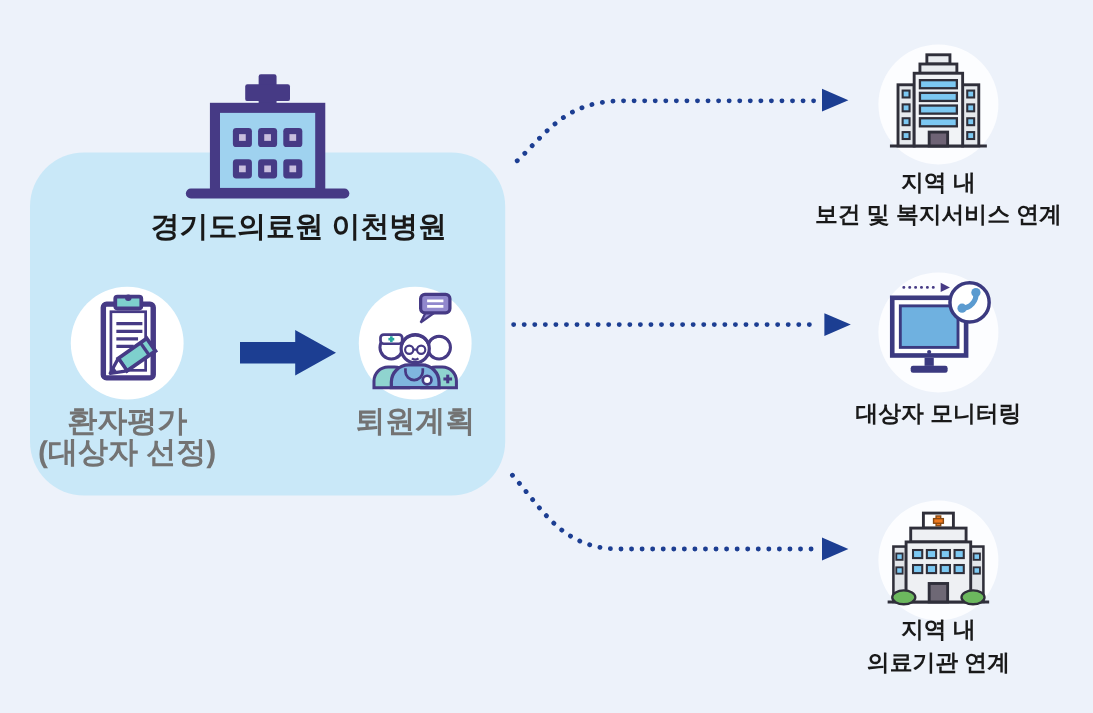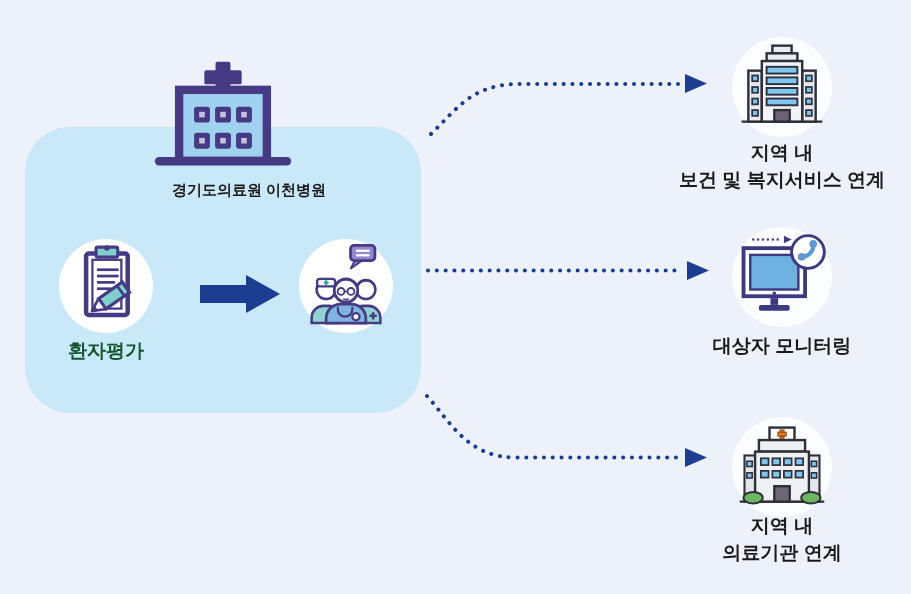--- a/index.html
+++ b/index.html
@@ -20,33 +20,33 @@
   }
   .arrowhead{fill:#1c3e92;}
   .hub-box{
     position:absolute;left:25px;top:127px;
     width:396px;height:286px;
     background:#c9e8f8;border-radius:45px;
   }
   .hub-icon{position:absolute;left:153px;top:60px;width:140px;height:112px;}
   .hub-title{
     position:absolute;left:25px;top:177px;width:448px;
-    text-align:center;font-size:15px;font-weight:700;color:#191919;line-height:26px;
+    text-align:center;font-size:24px;font-weight:700;color:#191919;line-height:26px;
   }
   .circle{
     position:absolute;width:94px;height:94px;border-radius:50%;
     background:#ffffff;
   }
   .circle svg{position:absolute;left:0;top:0;width:94px;height:94px;}
   .step1{left:59px;top:239px;}
   .step2{left:299px;top:239px;}
   .step-arrow{position:absolute;left:200px;top:274px;}
   .step-label{
     position:absolute;width:180px;text-align:center;
-    font-size:19px;font-weight:700;color:#14532d;line-height:26px;
+    font-size:25px;font-weight:700;color:#737373;line-height:26px;
   }
   .step-label.s1{left:16px;top:338px;}
   .step-label.s2{left:256px;top:338px;}
   .target-circle{
     position:absolute;left:732px;width:100px;height:100px;border-radius:50%;
     background:#fcfdff;
   }
   .target-circle svg{position:absolute;left:0;top:0;width:100px;height:100px;}
   .t1{top:37px;} .t2{top:227px;} .t3{top:417px;}
   .target-label{
@@ -144,22 +144,24 @@
       <circle cx="57.5" cy="58" r="3.8" fill="none" stroke="#463a85" stroke-width="2"></circle>
       <line x1="50.3" y1="58" x2="53.7" y2="58" stroke="#463a85" stroke-width="2"></line>
       <path d="M49 66 q3 2.5 6 0" fill="none" stroke="#463a85" stroke-width="2"></path>
       <path d="M43 75 v3 a8 8 0 0 0 16 0 v-3" fill="none" stroke="#463a85" stroke-width="2.5"></path>
       <circle cx="63" cy="86" r="4" fill="#fff" stroke="#463a85" stroke-width="2.5"></circle>
     </svg>
   </div>
 
   <div class="step-label s1">
     <div>환자평가</div>
+    <div>(대상자 선정)</div>
   </div>
   <div class="step-label s2">
+    <div>퇴원계획</div>
   </div>
 
   <div class="target-circle t1">
     <svg viewBox="0 0 104 104">
       <line x1="10" y1="88" x2="94" y2="88" stroke="#2f2f3a" stroke-width="2.5"></line>
       <rect x="42" y="9" width="20" height="8" fill="#e9ecf0" stroke="#2f2f3a" stroke-width="2.5"></rect>
       <rect x="36" y="17" width="32" height="8" fill="#e9ecf0" stroke="#2f2f3a" stroke-width="2.5"></rect>
       <rect x="17" y="35" width="14" height="53" fill="#e6e9ed" stroke="#2f2f3a" stroke-width="2.5"></rect>
       <rect x="73" y="35" width="14" height="53" fill="#e6e9ed" stroke="#2f2f3a" stroke-width="2.5"></rect>
       <rect x="31" y="25" width="42" height="63" fill="#f1f3f6" stroke="#2f2f3a" stroke-width="2.5"></rect>

